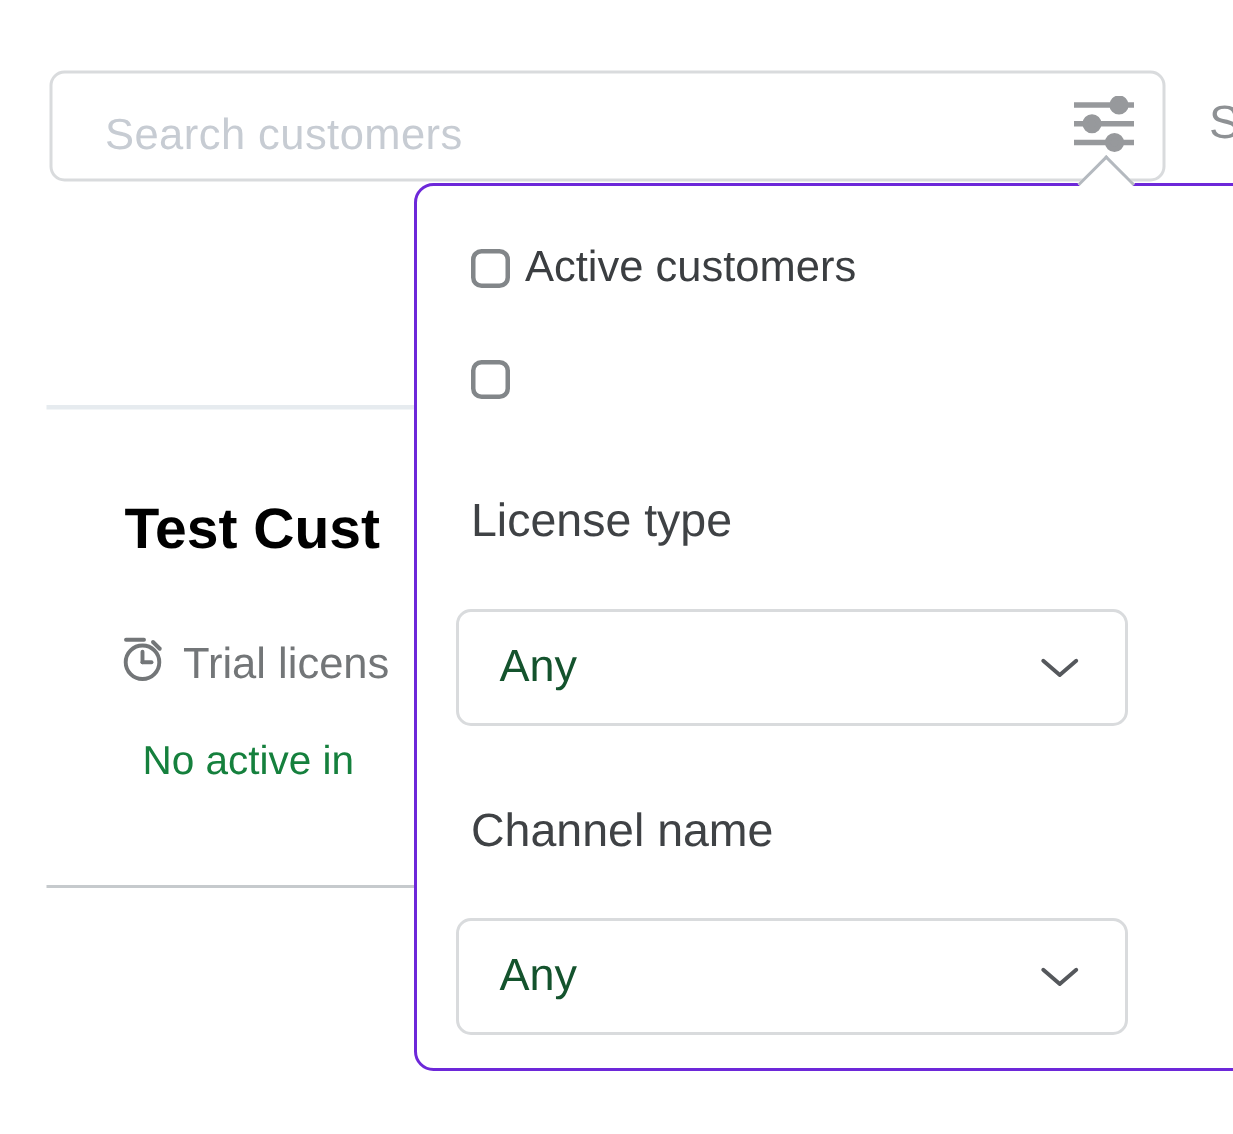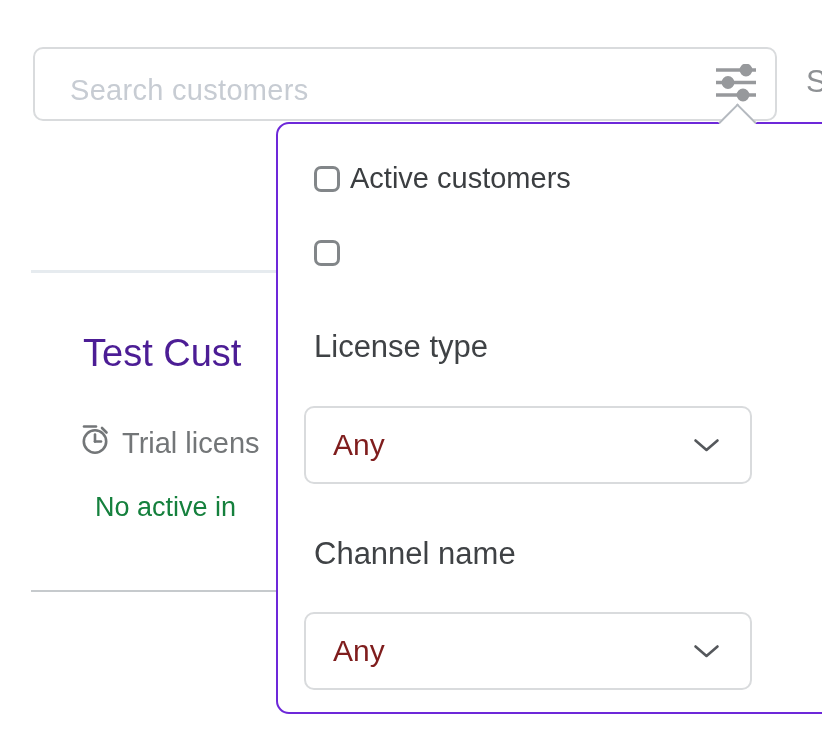--- a/index.html
+++ b/index.html
@@ -57,22 +57,22 @@
   .divider-top {
     position: absolute;
     left: 31px; top: 270px;
     width: 246px; height: 3px;
     background: #e6ebef;
   }
   .card-title {
     position: absolute;
     left: 83px; top: 332px;
     font-size: 38px;
-    font-weight: 400;
-    color: #4c1d95;
+    font-weight: 700;
+    color: #000000;
     white-space: nowrap;
     z-index: 1;
   }
   .license-row {
     position: absolute;
     left: 81px; top: 424px;
     display: flex;
     align-items: center;
     gap: 12px;
     color: #737678;
@@ -157,21 +157,21 @@
     display: flex;
     align-items: center;
     cursor: pointer;
   }
   .select.select-0 { top: 282px; }
   .select.select-1 { top: 488px; }
   .select-value {
     position: absolute;
     left: 27px;
     font-size: 30px;
-    color: #7f1d1d;
+    color: #14532d;
     white-space: nowrap;
   }
   .select-chevron {
     position: absolute;
     right: 30px;
     display: flex;
     align-items: center;
   }
 </style>
 </head>

